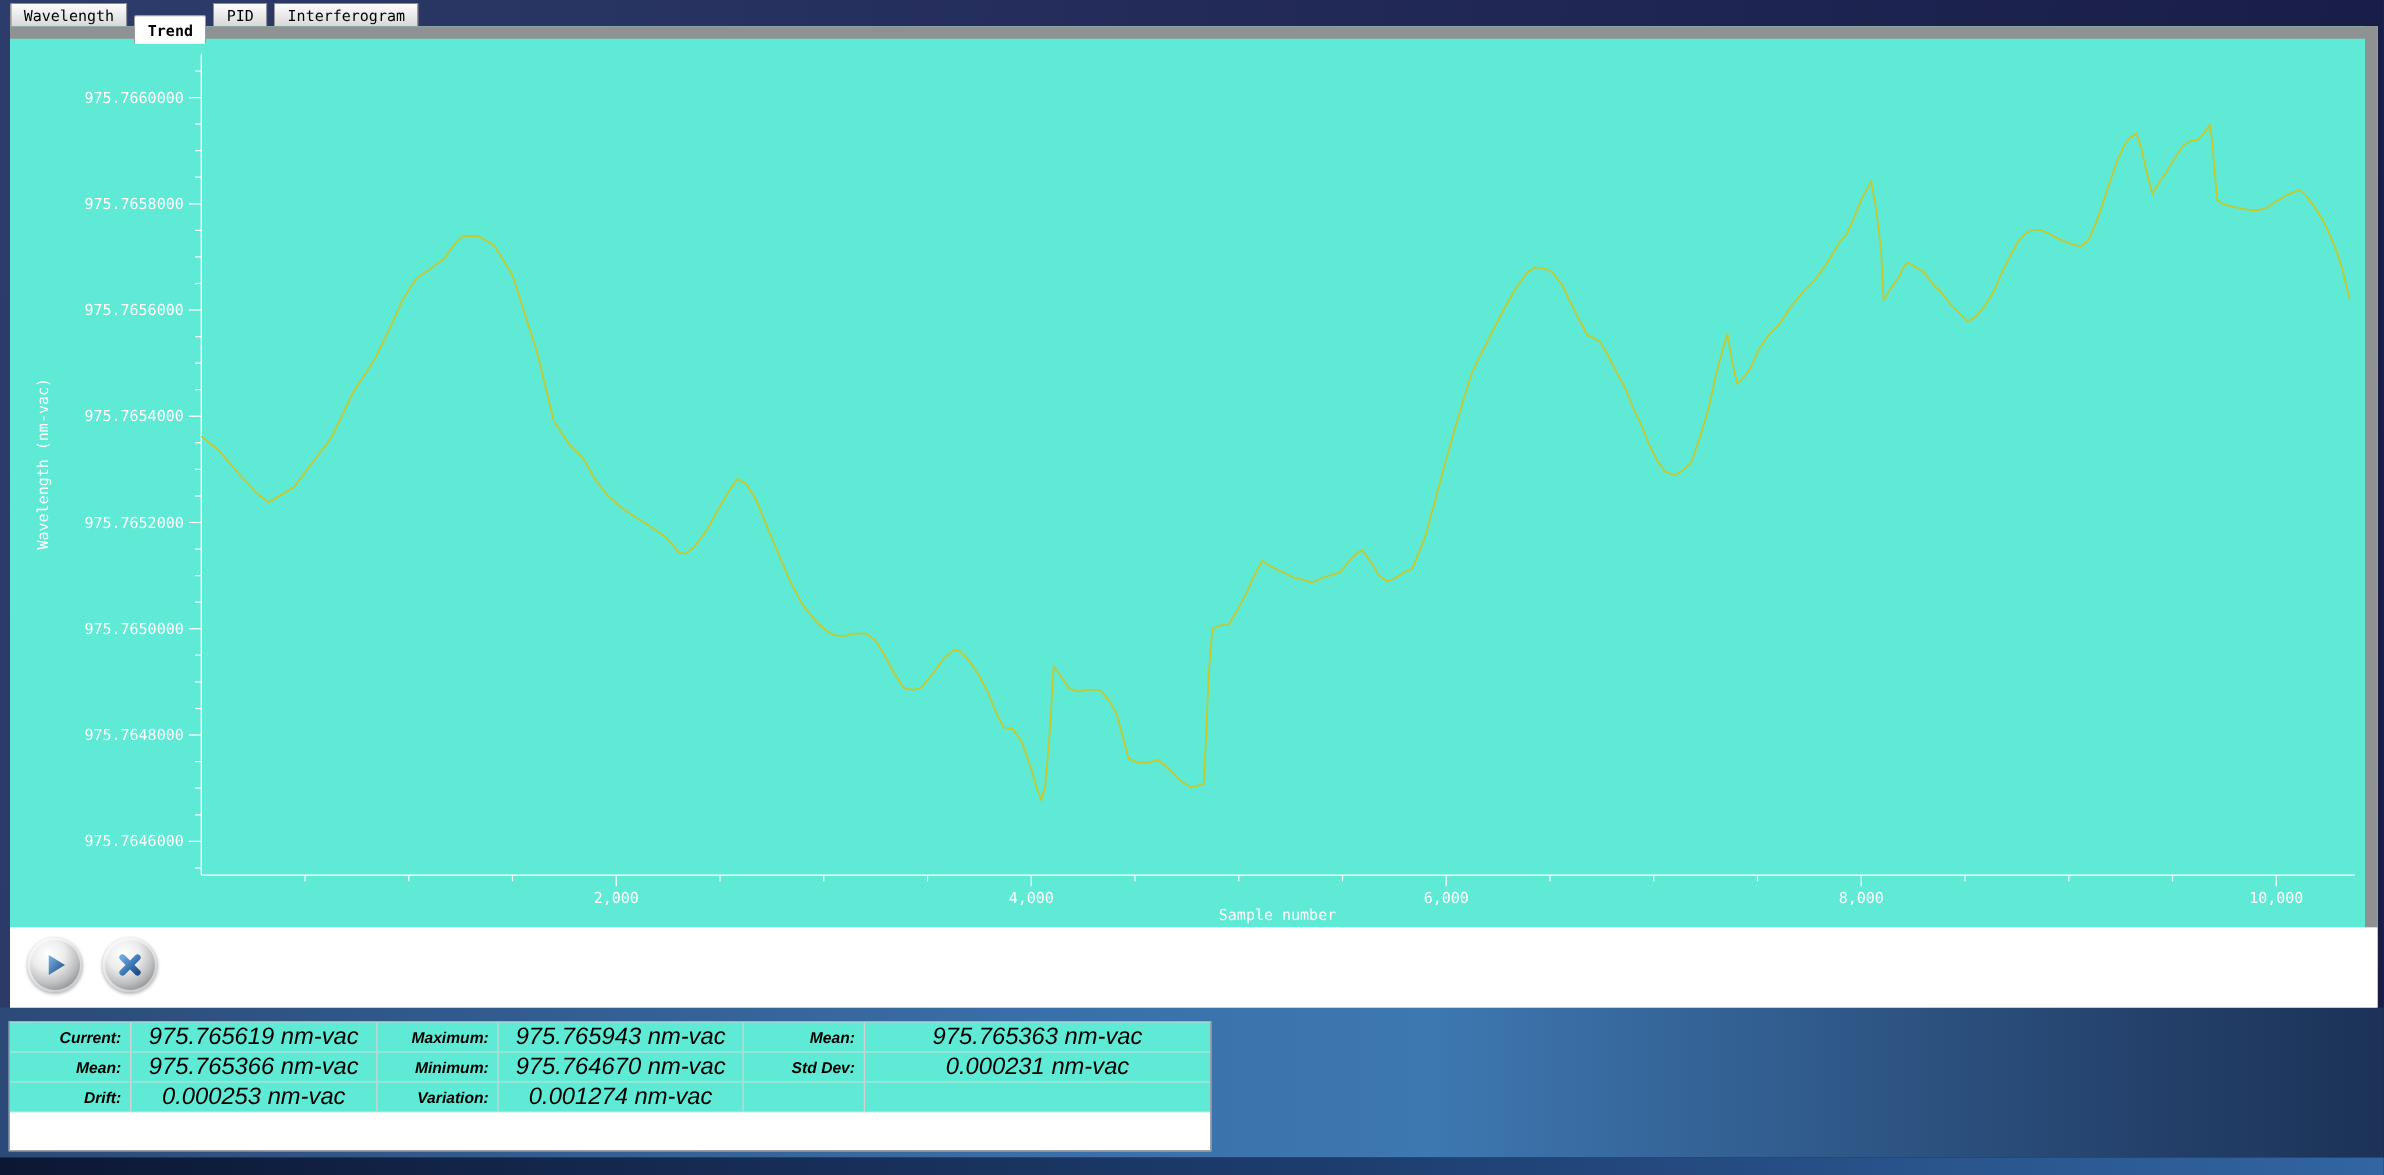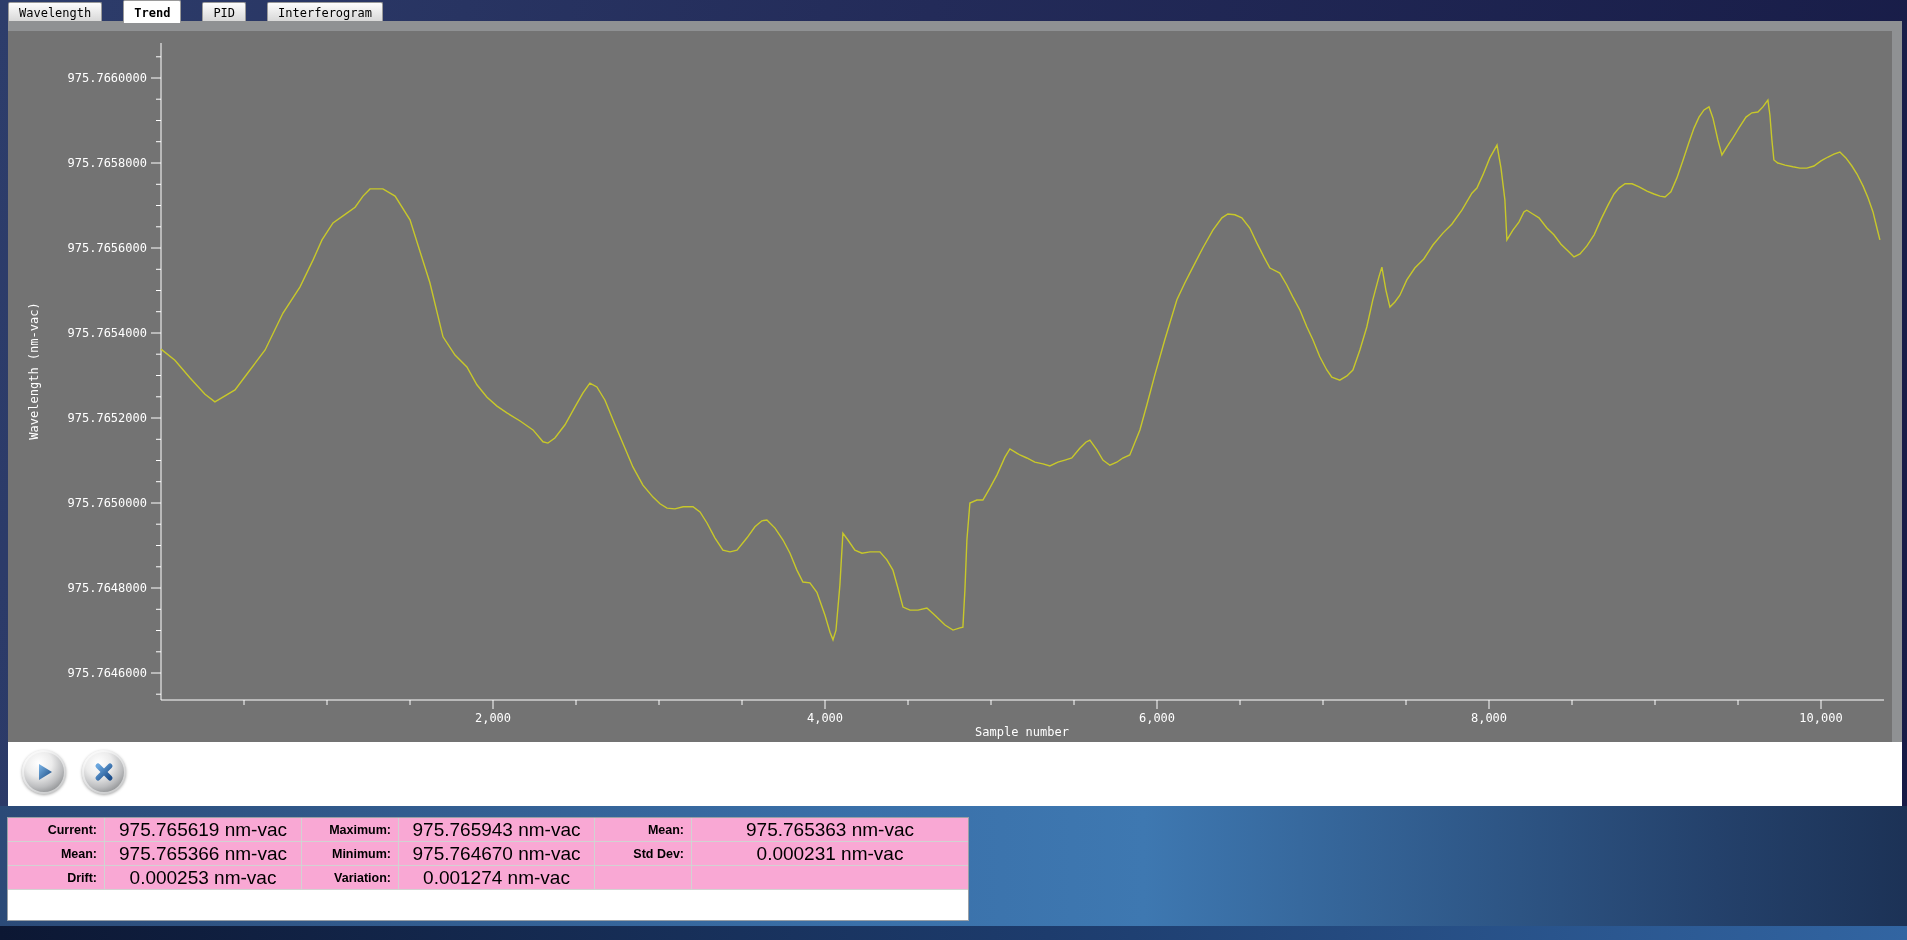--- a/index.html
+++ b/index.html
@@ -4,44 +4,44 @@
 <style>
   html,body{margin:0;padding:0;width:1907px;height:940px;overflow:hidden;
     font-family:"Liberation Sans",sans-serif;background:#1d2750;}
   .bg{position:absolute;left:0;top:0;width:1907px;height:940px;
     background:linear-gradient(100deg,#2d3d6b 0%,#232b59 45%,#171b46 100%);}
   .lower-bg{position:absolute;left:0;top:806px;width:1907px;height:120px;
     background:linear-gradient(90deg,#2b4a77 0%,#3a70a9 45%,#3e78b1 60%,#24416b 90%,#1c3256 100%);}
   .bottom-strip{position:absolute;left:0;top:926px;width:1907px;height:14px;
     background:linear-gradient(90deg,#0c1733 0%,#1d3c6d 55%,#3265a2 100%);}
 
-  .tabbar{position:absolute;left:8px;top:0;height:21px;display:flex;gap:21px;z-index:5;}
+  .tabbar{position:absolute;left:8px;top:0;height:21px;display:flex;gap:5px;z-index:5;}
   .tab{height:17px;margin-top:2px;padding:1px 10px 0 10px;
     background:linear-gradient(180deg,#fdfdfd,#d8d8d8);
     border:1px solid #9a9a9a;border-bottom:none;border-radius:2px 2px 0 0;
     font:12px "DejaVu Sans Mono",monospace;color:#000;
     display:flex;align-items:center;cursor:pointer;}
-  .tab.active{height:21px;margin-top:0;background:#ffffff;font-weight:bold;}
+  .tab.active{height:21px;margin-top:12px;background:#ffffff;font-weight:bold;}
 
   .panel{position:absolute;left:8px;top:21px;width:1894px;height:785px;background:#ffffff;}
   .chart-frame{position:absolute;left:0;top:0;width:1884px;height:711px;
-    border-top:10px solid #8f9193;border-right:10px solid #8f9193;background:#737373;}
+    border-top:10px solid #8f9193;border-right:10px solid #8f9193;background:#5eead4;}
   #chart{display:block;}
 
   .band{position:absolute;left:0;top:721px;width:1894px;height:64px;background:#ffffff;}
   .cbtn{position:absolute;top:8px;width:44px;height:44px;border-radius:50%;
     background:radial-gradient(circle at 38% 30%,#ffffff 0%,#ececec 32%,#bdbec0 58%,#8c8e90 78%,#e0e0e0 100%);
     box-shadow:0 1px 3px rgba(0,0,0,.35), inset 0 0 0 2px rgba(255,255,255,.55);
     display:flex;align-items:center;justify-content:center;cursor:pointer;}
   #btn-play{left:14px;} #btn-close{left:74px;}
 
   .stats{position:absolute;left:7px;top:817px;background:#fff;border:1px solid #9aa0a6;
     display:grid;grid-template-columns:97px 197px 97px 196px 97px 276px;}
   .cell{border-right:1px solid #d2d2d2;border-bottom:1px solid #d2d2d2;height:24px;
-    display:flex;align-items:center;box-sizing:border-box;background:#f9a8d4;color:#000;}
+    display:flex;align-items:center;box-sizing:border-box;background:#5eead4;color:#000;font-style:italic;}
   .cell.lab{justify-content:flex-end;padding-right:7px;font-weight:bold;font-size:12.5px;}
   .cell.val{justify-content:center;font-size:19px;}
   .cell.lastcol{border-right:none;}
   .empty-row{grid-column:1/7;height:30px;background:#fff;}
 </style>
 </head>
 <body>
 
 <div class="bg"></div>
 <div class="lower-bg"></div>

